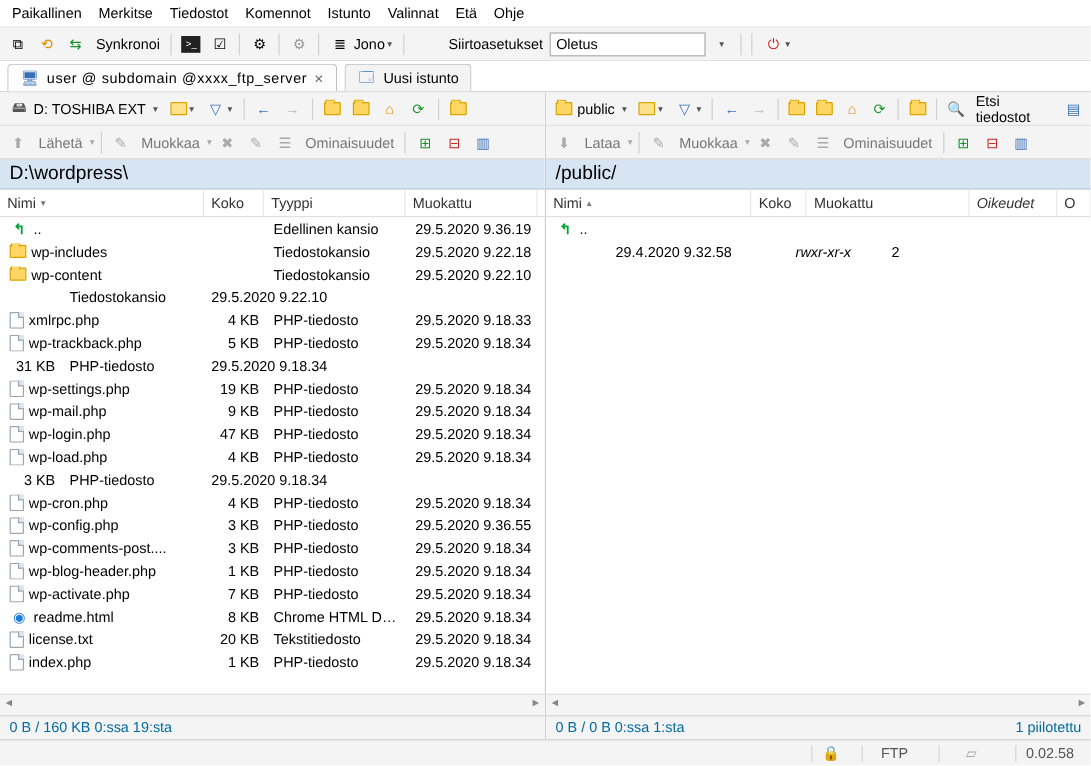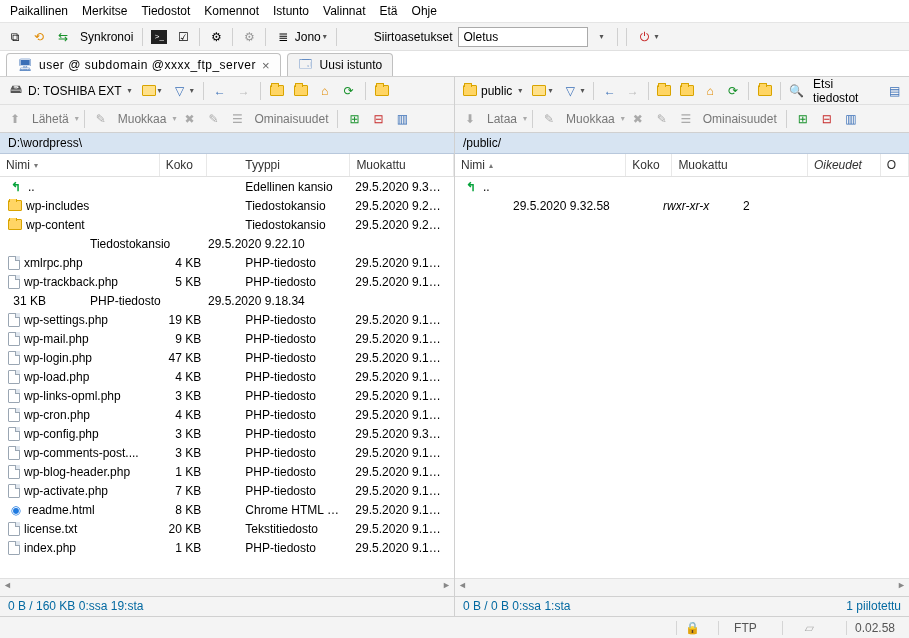--- a/index.html
+++ b/index.html
@@ -31,34 +31,34 @@
 
 .drivebar { display: flex; align-items: center; gap: 2px; padding: 2px 4px; background: #f4f4f4; border-bottom: 1px solid #e0e0e0; height: 28px; }
 .drive-select { display: flex; align-items: center; gap: 4px; padding: 0 4px; height: 22px; }
 .drive-select::after { content: "▾"; font-size: 8px; margin-left: 2px; color: #555; }
 
 
 .actionbar { display: flex; align-items: center; gap: 2px; padding: 2px 4px; background: #f4f4f4; border-bottom: 1px solid #d0d0d0; height: 28px; color: #777; }
 .actionbar .lbl { padding: 0 4px; }
 
 
-.pathbar { padding: 3px 8px; background: #d7e4f2; border-bottom: 1px solid #b8c8dc; font-size: 12px; }
+.pathbar { padding: 3px 8px; background: #d7e4f2; border-bottom: 1px solid #b8c8dc; font-size: 16px; }
 
 
 .filelist-wrap { flex: 1; overflow: hidden; display: flex; flex-direction: column; }
 .fl-head { display: flex; border-bottom: 1px solid #e0e0e0; background: #fff; }
 .fl-head .col { padding: 4px 6px; font-size: 12px; color: #333; border-right: 1px solid #e8e8e8; display:flex; align-items:center; gap:4px;}
 .fl-body { flex: 1; overflow-y: auto; overflow-x: auto; }
 .row { display: flex; align-items: center; height: 19px; padding: 0 2px; }
 .row .cell { padding: 0 6px; white-space: nowrap; overflow: hidden; text-overflow: ellipsis; font-size: 12px; }
 
 
 .l-c-name { width: 170px; display:flex; align-items:center; gap:4px;}
 .l-c-size { width: 50px; text-align: right; }
-.l-c-type { width: 118px; margin-left: 32px; }
+.l-c-type { width: 118px; }
 .l-c-mod  { width: 110px; }
 
 .r-c-name { width: 190px; display:flex; align-items:center; gap:4px;}
 .r-c-size { width: 50px; text-align:right;}
 .r-c-mod  { width: 150px; }
 .r-c-perm { width: 80px; font-style: italic; }
 .r-c-own  { width: 30px; }
 
 .scroll-x { height: 18px; border-top: 1px solid #e0e0e0; background: #f4f4f4; position: relative; }
 .scroll-x::before { content:"◄"; position:absolute; left:3px; top:1px; font-size:9px; color:#888;}
@@ -324,24 +324,20 @@
           <div class="row">
             <span class="cell l-c-name">
               <span class="ic-file"></span>
               <span>wp-load.php</span>
             </span>
             <span class="cell l-c-size">4 KB</span>
             <span class="cell l-c-type">PHP-tiedosto</span>
             <span class="cell l-c-mod">29.5.2020  9.18.34</span>
           </div>
           <div class="row">
-            <span class="cell l-c-name">
-              <span class="ic-file"></span>
-              <span>wp-links-opml.php</span>
-            </span>
             <span class="cell l-c-size">3 KB</span>
             <span class="cell l-c-type">PHP-tiedosto</span>
             <span class="cell l-c-mod">29.5.2020  9.18.34</span>
           </div>
           <div class="row">
             <span class="cell l-c-name">
               <span class="ic-file"></span>
               <span>wp-cron.php</span>
             </span>
             <span class="cell l-c-size">4 KB</span>
@@ -517,21 +513,21 @@
               <span class="ic ic-up">↰</span>
               <span>..</span>
             </span>
             <span class="cell r-c-size"></span>
             <span class="cell r-c-mod"></span>
             <span class="cell r-c-perm"></span>
             <span class="cell r-c-own"></span>
           </div>
           <div class="row">
             <span class="cell r-c-size"></span>
-            <span class="cell r-c-mod">29.5.2020 9.32.58</span>
+            <span class="cell r-c-mod">29.4.2020 9.32.58</span>
             <span class="cell r-c-perm">rwxr-xr-x</span>
             <span class="cell r-c-own">2</span>
           </div>
         </div>
       <div class="scroll-x"></div>
     </div>
 
     <div class="panestatus" style="display:flex">
       <span>0 B / 0 B 0:ssa 1:sta</span>
       <span style="flex:1"></span>

